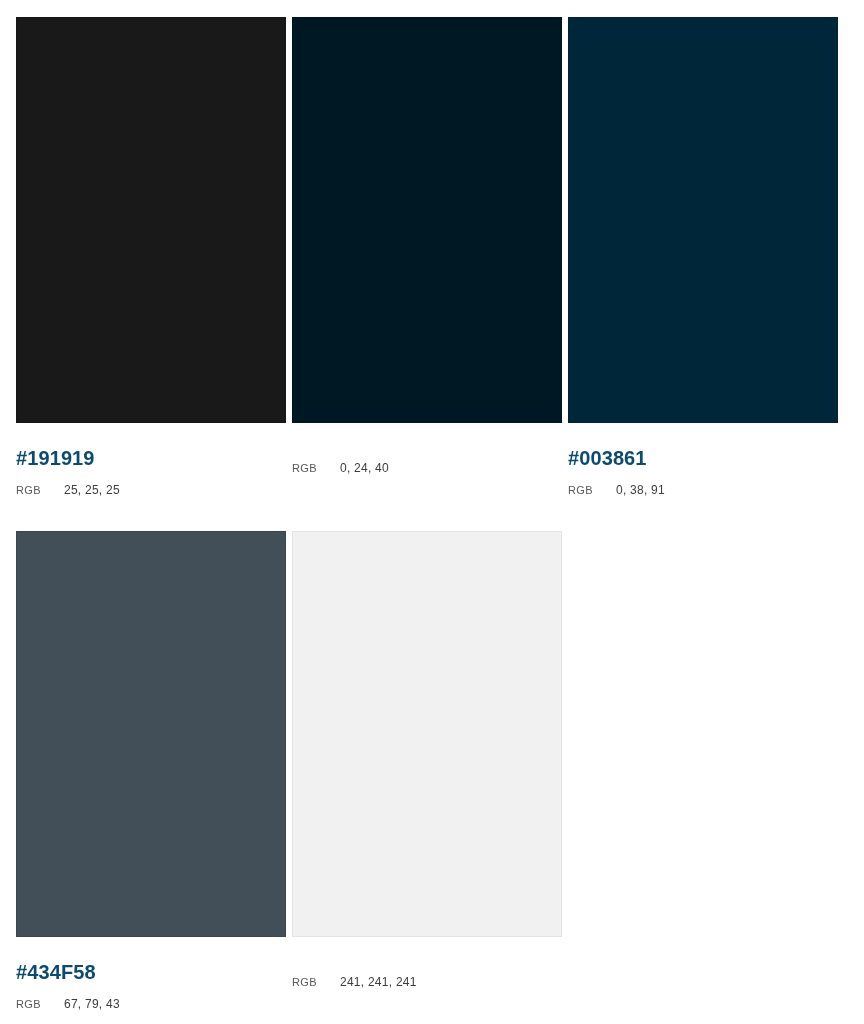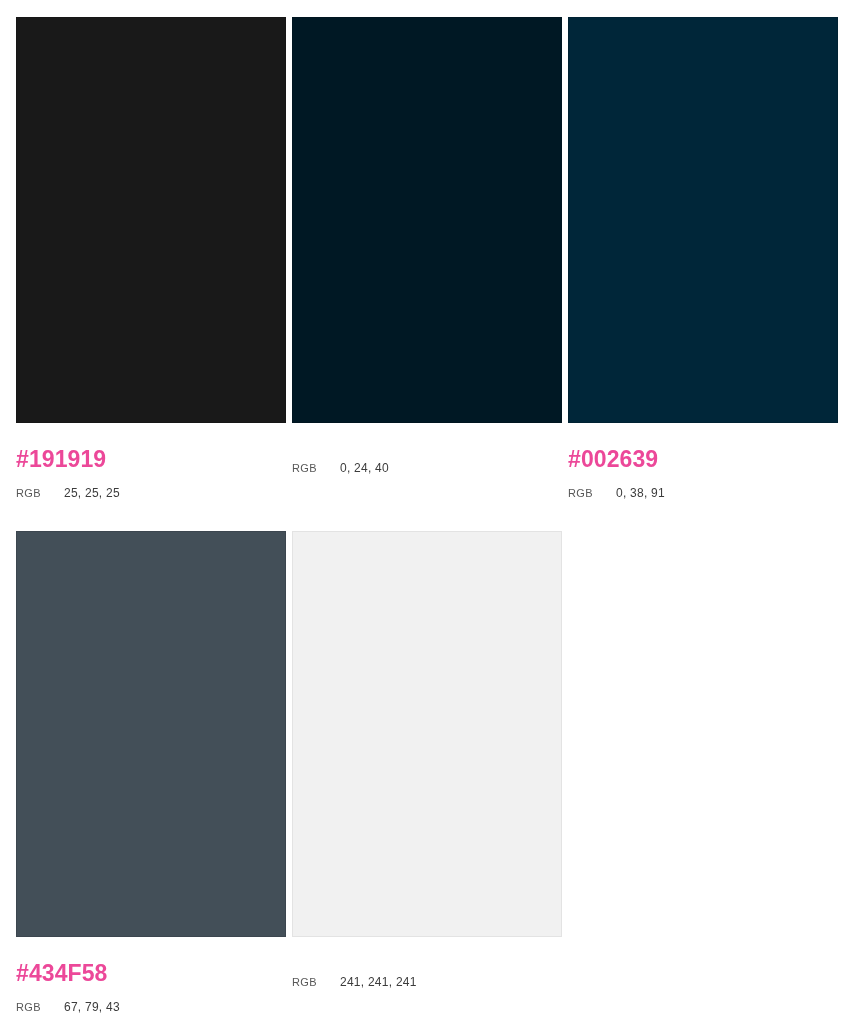--- a/index.html
+++ b/index.html
@@ -48,23 +48,23 @@
 
   .swatch-chip.light-chip {
     border: 1px solid rgba(0, 0, 0, 0.055);
   }
 
   .swatch-meta {
     padding-top: 24px;
   }
 
   .swatch-hex {
-    font-size: 23px;
+    font-size: 20px;
     font-weight: bold;
-    color: #ec4899;
+    color: #0c4a6e;
     letter-spacing: 0.1px;
     line-height: 1.1;
     display: block;
   }
 
   .swatch-rgb-row {
     display: flex;
     align-items: baseline;
     margin-top: 14px;
   }
@@ -110,21 +110,21 @@
         <div class="swatch-rgb-row">
           <span class="rgb-label">RGB</span>
           <span class="rgb-value">0, 24, 40</span>
         </div>
       </div>
     </div>
 
     <div class="swatch-card">
       <div class="swatch-chip" style="background-color: rgb(0, 38, 57);"></div>
       <div class="swatch-meta">
-        <span class="swatch-hex">#002639</span>
+        <span class="swatch-hex">#003861</span>
         <div class="swatch-rgb-row">
           <span class="rgb-label">RGB</span>
           <span class="rgb-value">0, 38, 91</span>
         </div>
       </div>
     </div>
 
     <div class="swatch-card">
       <div class="swatch-chip" style="background-color: rgb(67, 79, 88);"></div>
       <div class="swatch-meta">

